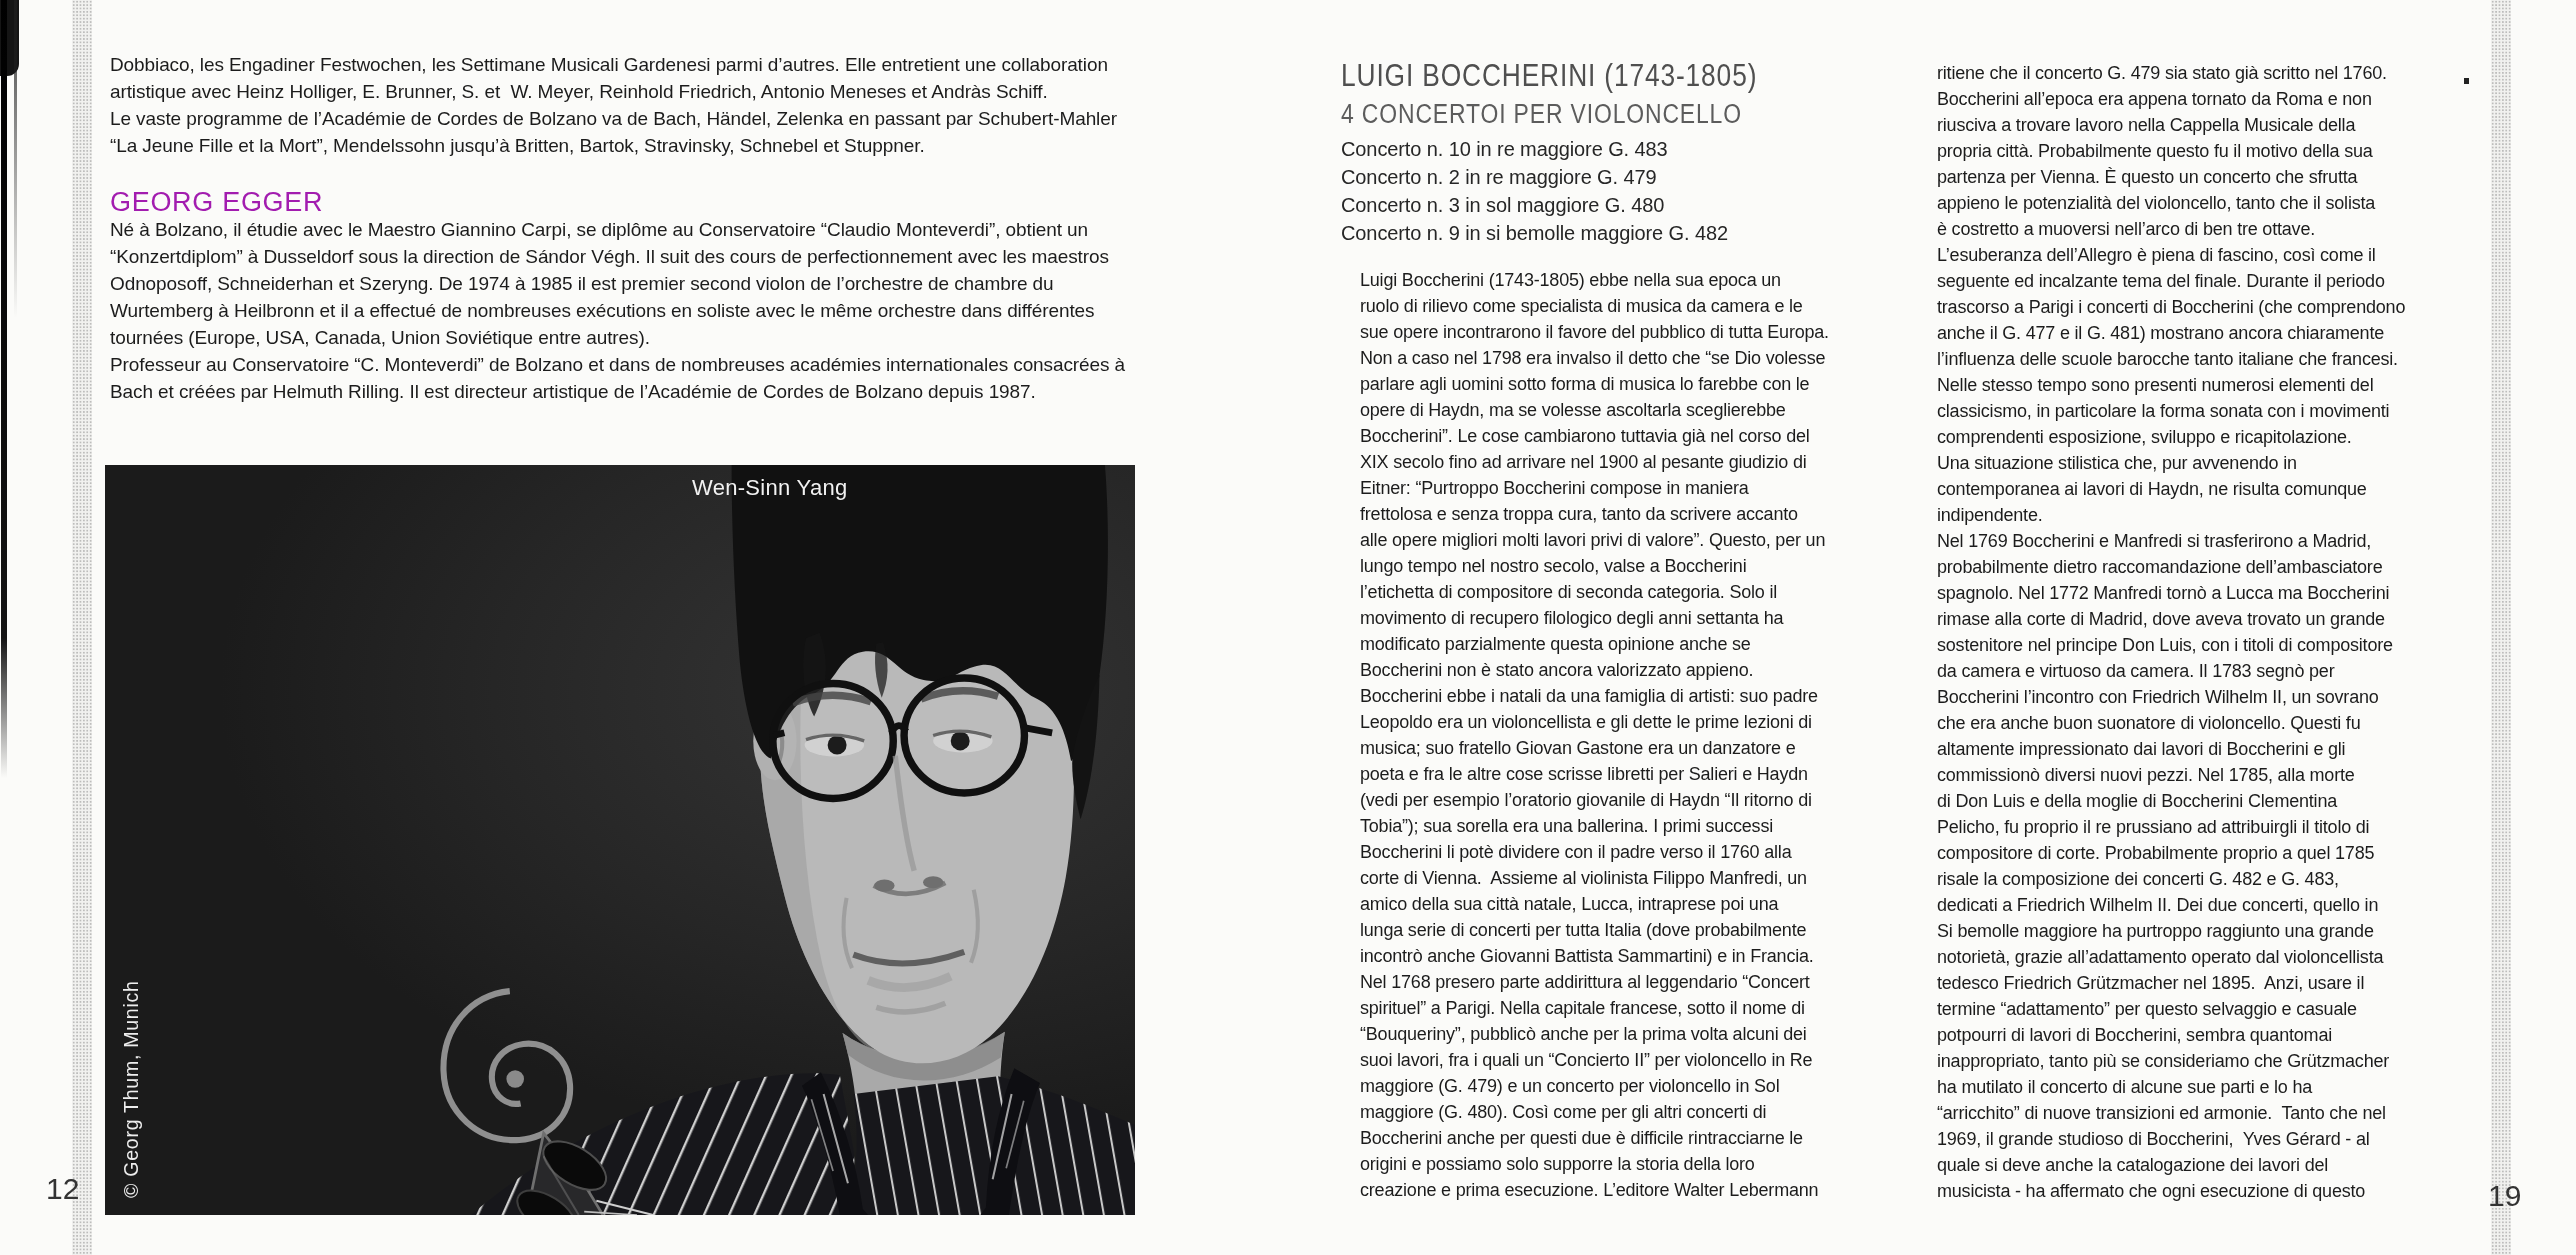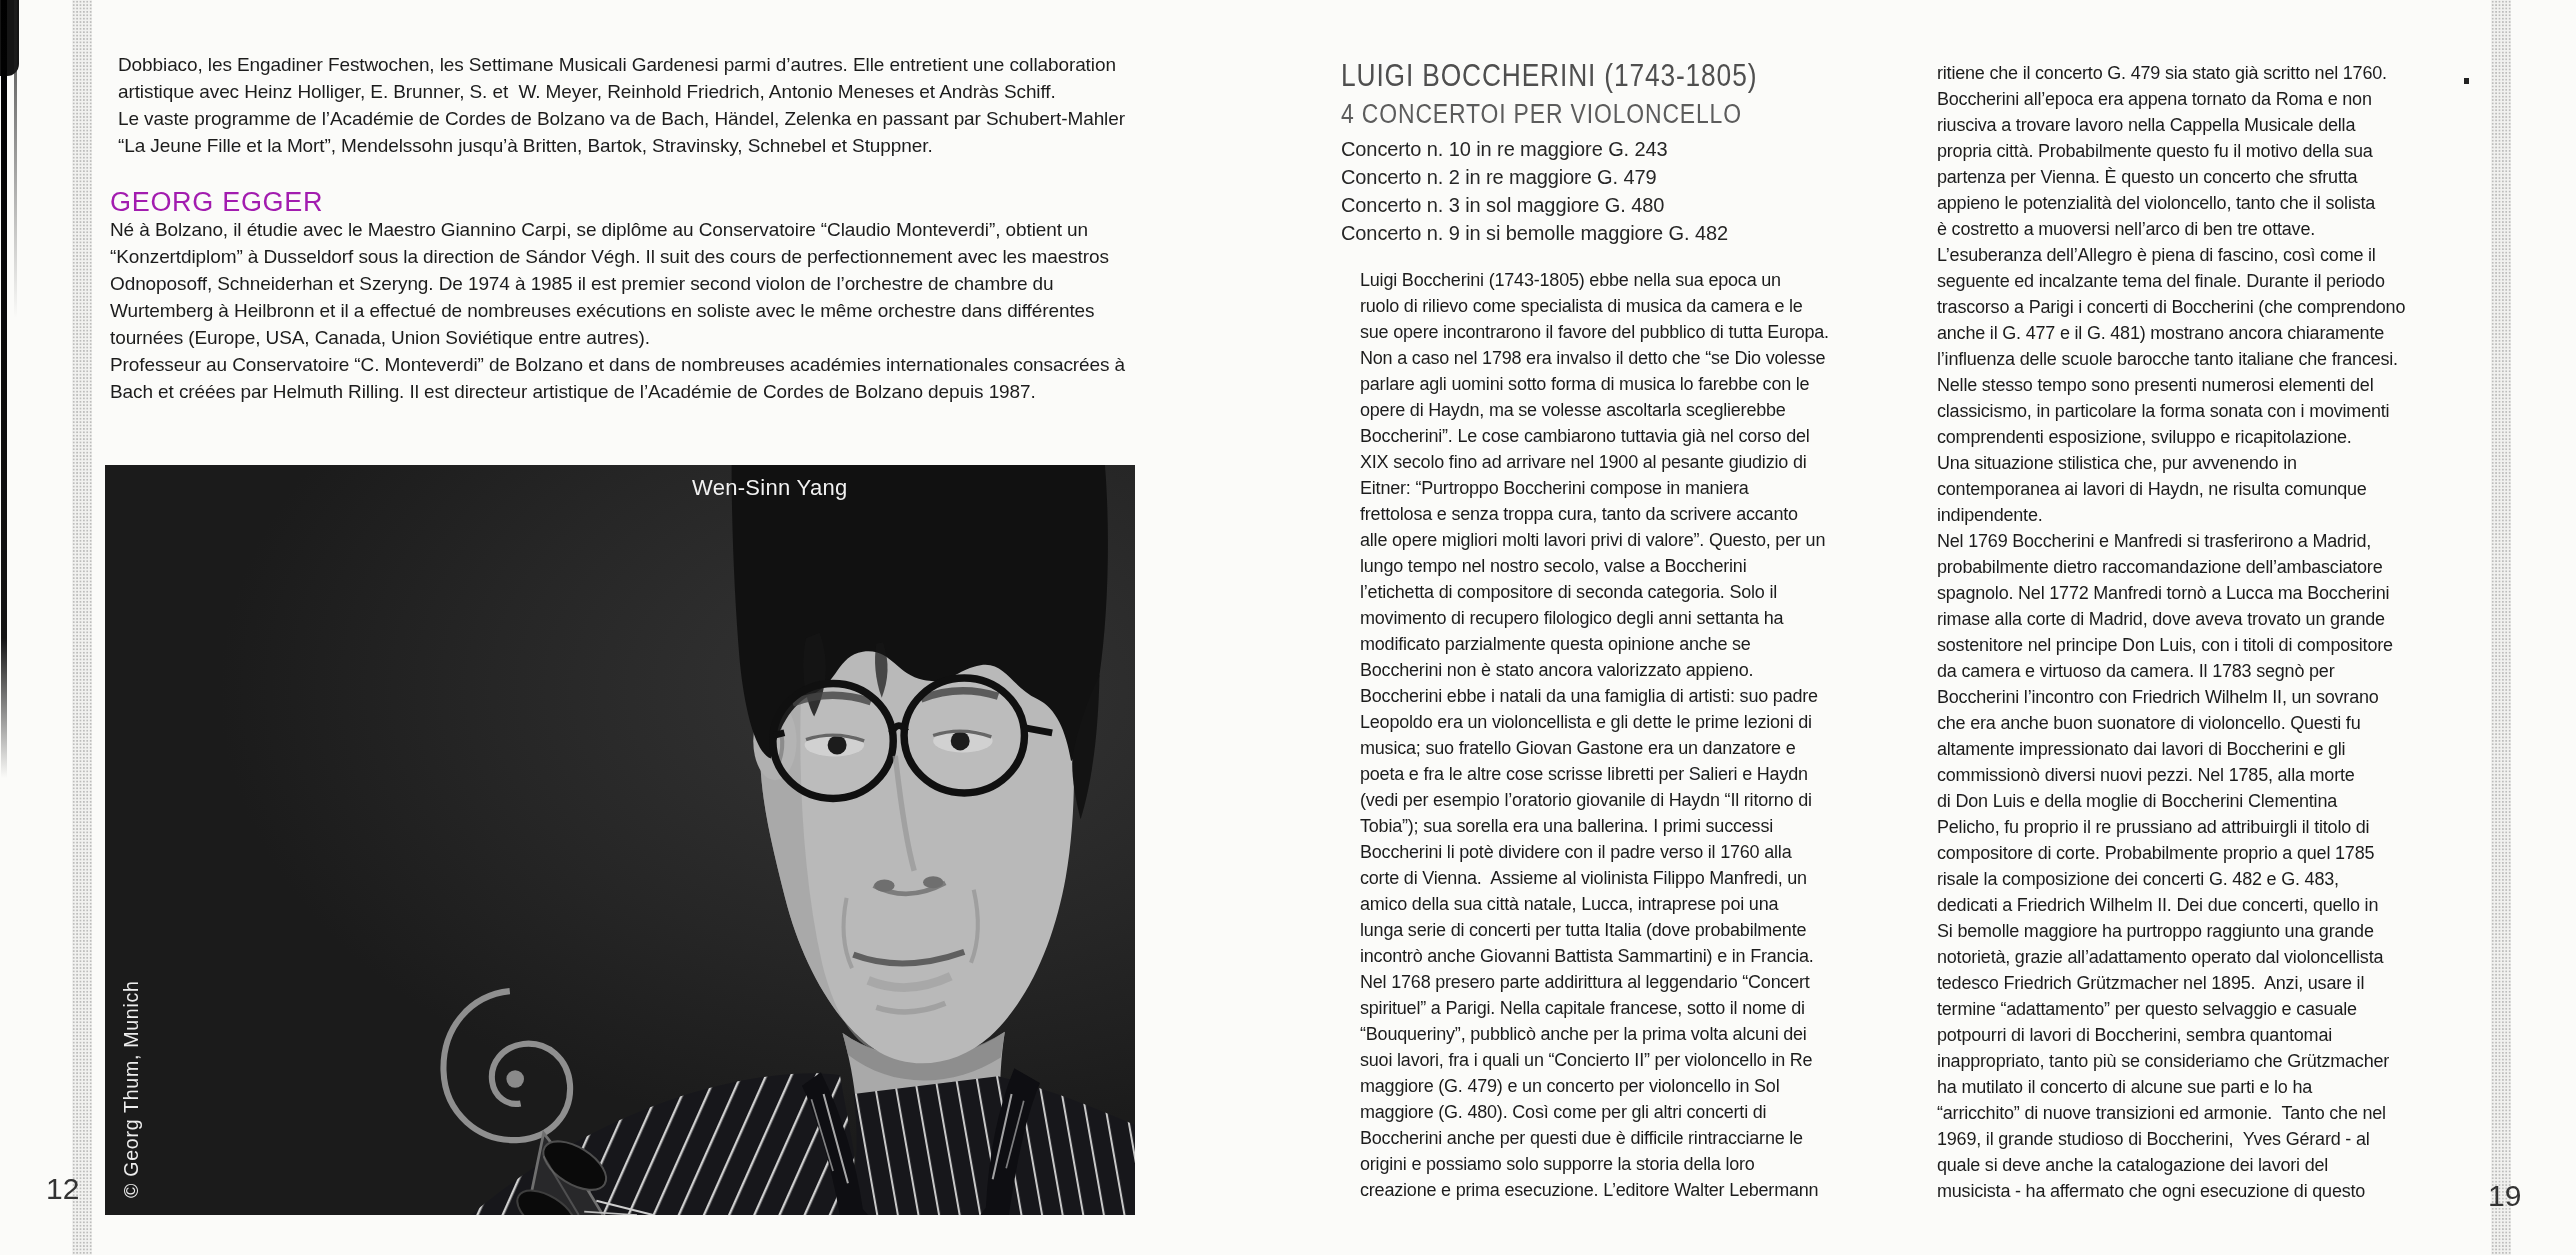--- a/index.html
+++ b/index.html
@@ -79,21 +79,21 @@
 
   <div class="scan-corner-blob"></div>
   <div class="scan-bar-left"></div>
   <div class="scan-bar-left2"></div>
   <div class="edge-strip left"></div>
   <div class="edge-strip right"></div>
   <div class="scan-speck"></div>
 
   <div>
 
-    <div class="txt body-left" style="left:110px; top:51px;margin-left:8px;">Dobbiaco, les Engadiner Festwochen, les Settimane Musicali Gardenesi parmi d’autres. Elle entretient une collaboration
+    <div class="txt body-left" style="left:110px; top:51px;">Dobbiaco, les Engadiner Festwochen, les Settimane Musicali Gardenesi parmi d’autres. Elle entretient une collaboration
 artistique avec Heinz Holliger, E. Brunner, S. et  W. Meyer, Reinhold Friedrich, Antonio Meneses et Andràs Schiff.
 Le vaste programme de l’Académie de Cordes de Bolzano va de Bach, Händel, Zelenka en passant par Schubert-Mahler
 “La Jeune Fille et la Mort”, Mendelssohn jusqu’à Britten, Bartok, Stravinsky, Schnebel et Stuppner.</div>
 
     <div class="heading h-egger">GEORG EGGER</div>
 
     <div class="txt body-left" style="left:110px; top:216px;">Né à Bolzano, il étudie avec le Maestro Giannino Carpi, se diplôme au Conservatoire “Claudio Monteverdi”, obtient un
 “Konzertdiplom” à Dusseldorf sous la direction de Sándor Végh. Il suit des cours de perfectionnement avec les maestros
 Odnoposoff, Schneiderhan et Szeryng. De 1974 à 1985 il est premier second violon de l’orchestre de chambre du
 Wurtemberg à Heilbronn et il a effectué de nombreuses exécutions en soliste avec le même orchestre dans différentes
@@ -193,21 +193,21 @@
 
     <div class="page-num" style="left:46px; top:1172px;">12</div>
   </div>
 
   <div>
 
     <div class="heading h-title">LUIGI BOCCHERINI (1743-1805)</div>
 
     <div class="heading h-subtitle">4 CONCERTOI PER VIOLONCELLO</div>
 
-    <div class="txt works">Concerto n. 10 in re maggiore G. 243
+    <div class="txt works">Concerto n. 10 in re maggiore G. 483
 Concerto n. 2 in re maggiore G. 479
 Concerto n. 3 in sol maggiore G. 480
 Concerto n. 9 in si bemolle maggiore G. 482</div>
 
     <div class="txt body-col" style="left:1341px; top:267px;margin-left:19px;">Luigi Boccherini (1743-1805) ebbe nella sua epoca un
 ruolo di rilievo come specialista di musica da camera e le
 sue opere incontrarono il favore del pubblico di tutta Europa.
 Non a caso nel 1798 era invalso il detto che “se Dio volesse
 parlare agli uomini sotto forma di musica lo farebbe con le
 opere di Haydn, ma se volesse ascoltarla sceglierebbe

